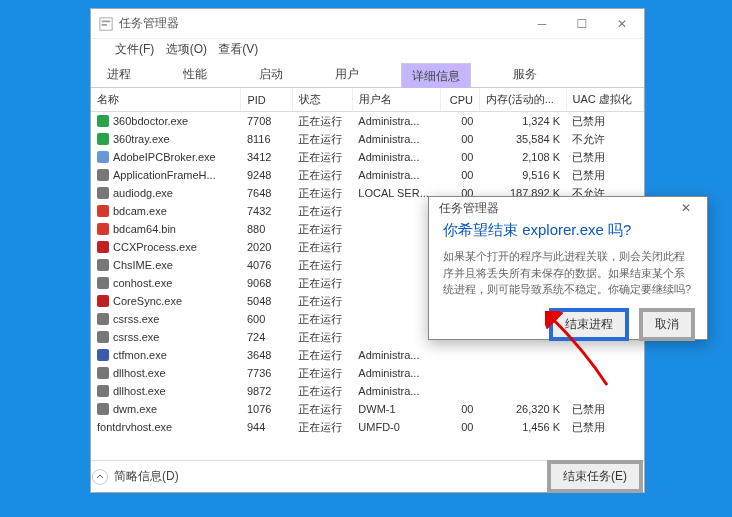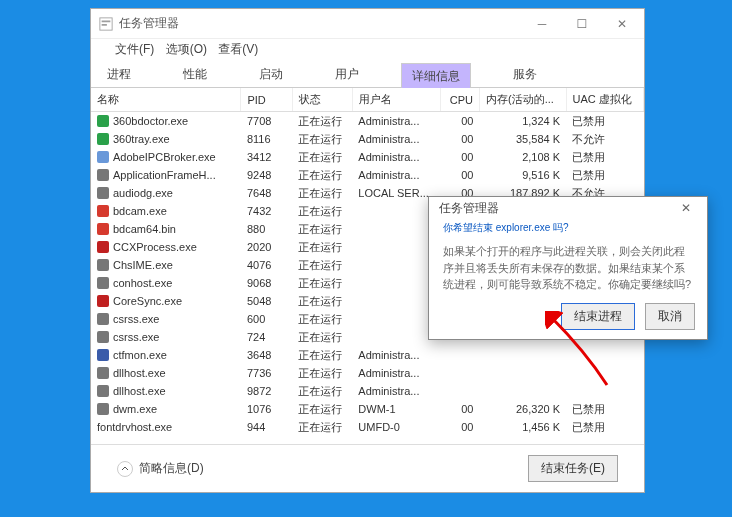--- a/index.html
+++ b/index.html
@@ -43,38 +43,38 @@
     tbody tr.selected td { background: #cde8ff; }
     .col-name { width: 140px; }
     .col-pid { width: 48px; text-align: left; }
     .col-state { width: 54px; }
     .col-user { width: 82px; }
     .col-cpu { width: 34px; text-align: right; }
     .col-mem { width: 70px; text-align: left; }
     .col-uac { width: 44px; }
     td.col-cpu, td.col-mem { text-align: right; }
     .picon { display: inline-block; width: 12px; height: 12px; margin-right: 4px; vertical-align: -2px; border-radius: 2px; }
-    .footer { height: 48px; border-top: 1px solid #ddd; display: flex; align-items: center; padding: 0 26px; }
+    .footer { height: 32px; border-top: 1px solid #ddd; display: flex; align-items: center; padding: 0 1px; }
     .footer .brief { flex:1; display:flex; align-items:center; gap:6px; color:#444; }
-    .btn { border: 1px solid #a3a3a3; background: #eee; padding: 4px 12px; font-size: 12px; color: #333; }
+    .btn { border: 4px solid #a3a3a3; background: #eee; padding: 4px 12px; font-size: 12px; color: #333; }
     .chev { display:inline-flex; width:16px; height:16px; align-items:center; justify-content:center; border:1px solid #ccc; border-radius:8px; }
 
     
     .dialog {
       position: absolute; left: 428px; top: 196px;
       width: 280px; height: 144px;
       background: #fff; border: 1px solid #888;
       box-shadow: 0 4px 14px rgba(0,0,0,.3);
       display: flex; flex-direction: column;
     }
     .dialog .dlg-title { height: 28px; display:flex; align-items:center; padding: 0 6px 0 10px; font-size:12px; color:#444; }
     .dialog .dlg-title .spacer { flex:1; }
     .dialog .dlg-title .close { width: 30px; height: 22px; display:flex; align-items:center; justify-content:center; color:#666; }
     .dialog .dlg-main { padding: 2px 14px 4px; flex:1; }
-    .dialog .dlg-main .headline { color: #0a58c2; font-size: 10px; margin-bottom: 8px; }
+    .dialog .dlg-main .headline { color: #0a58c2; font-size: 15px; margin-bottom: 8px; }
     .dialog .dlg-main .body { color: #666; font-size: 11px; line-height: 1.5; }
     .dialog .dlg-buttons { display:flex; justify-content:flex-end; gap:10px; padding: 6px 12px 10px; }
     .arrow {
       position:absolute;
       left: 545px; top: 311px;
       width: 70px; height: 80px;
       pointer-events:none;
     }
   </style>
 </head>

